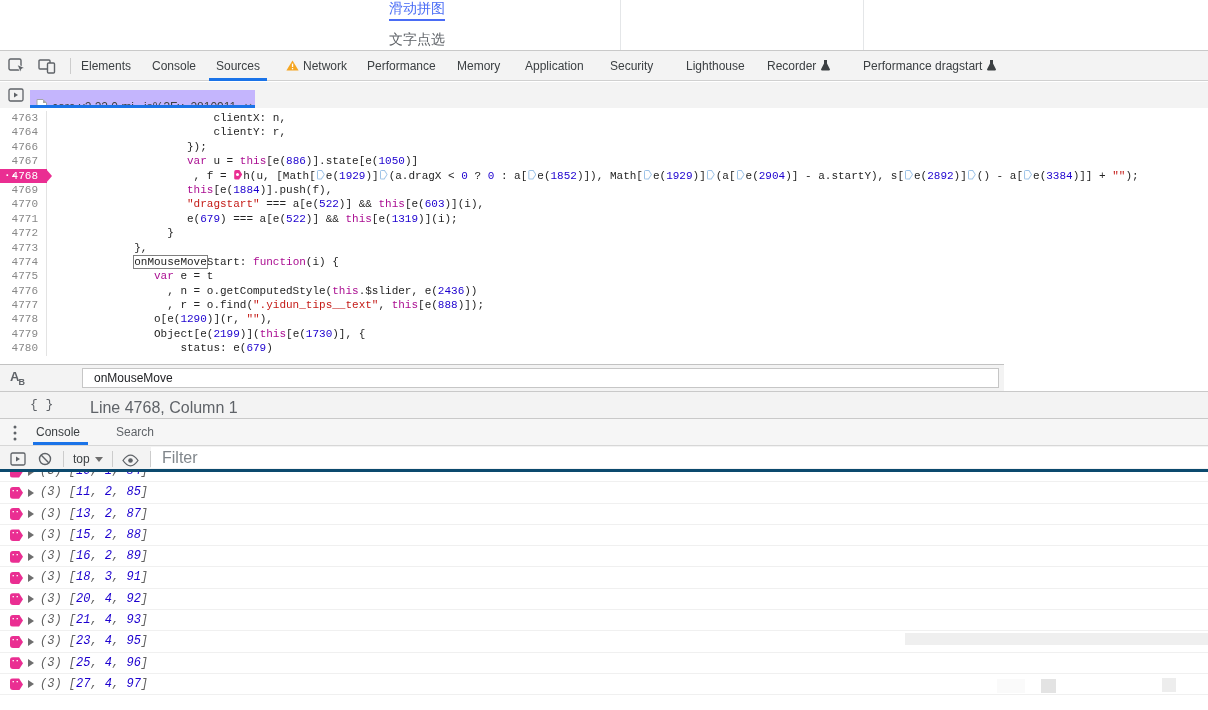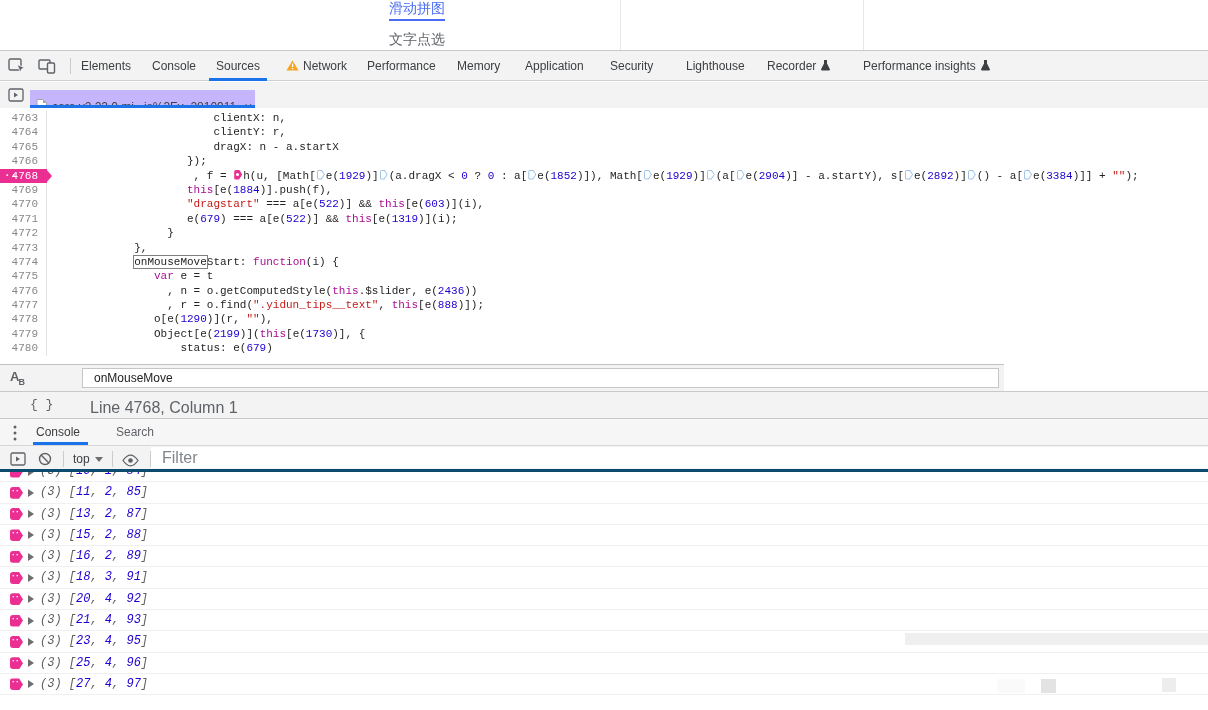--- a/index.html
+++ b/index.html
@@ -149,21 +149,21 @@
             <rect x="5.9" y="8" width="1.3" height="1.3" fill="#fff"></rect>
           </svg></span><span>Network</span></div>
       <div class="dt-tab" style="left: 367px;"><span>Performance</span></div>
       <div class="dt-tab" style="left: 457px;"><span>Memory</span></div>
       <div class="dt-tab" style="left: 525px;"><span>Application</span></div>
       <div class="dt-tab" style="left: 610px;"><span>Security</span></div>
       <div class="dt-tab" style="left: 686px;"><span>Lighthouse</span></div>
       <div class="dt-tab" style="left: 767px;"><span>Recorder</span><span><svg width="9" height="12" style="margin-left:5px;">
             <path d="M3 1h3v3.4l2.8 5.6a.9.9 0 0 1-.8 1.4H1a.9.9 0 0 1-.8-1.4L3 4.4z" fill="#3c4043"></path>
           </svg></span></div>
-      <div class="dt-tab" style="left: 863px;"><span>Performance insights</span><span><svg width="9" height="12" style="margin-left:5px;">
+      <div class="dt-tab" style="left: 863px;"><span>Performance dragstart</span><span><svg width="9" height="12" style="margin-left:5px;">
             <path d="M3 1h3v3.4l2.8 5.6a.9.9 0 0 1-.8 1.4H1a.9.9 0 0 1-.8-1.4L3 4.4z" fill="#3c4043"></path>
           </svg></span></div>
     </div>
 </div>
 
 <div id="file-bar">
   <span class="nav-toggle">
     <svg width="16" height="14">
         <rect x="1" y="1" width="14" height="12" rx="1.5" fill="none" stroke="#5f6368" stroke-width="1.3"></rect>
         <path d="M6 4.5l4 2.5-4 2.5z" fill="#5f6368"></path>
@@ -179,22 +179,22 @@
     </span>
     <span class="label">core.v2.22.0.mi...js%3Fv=2810911</span>
     <span class="close">×</span>
   </div>
   <div class="file-tab-underline"></div>
 </div>
 
 <div id="editor">
     <div class="code-row"><span class="gutter">4763</span><span class="code-text" style="padding-left: 166.4px;"><span class="tok-p">clientX: n,</span></span></div>
     <div class="code-row"><span class="gutter">4764</span><span class="code-text" style="padding-left: 166.4px; text-align: center;"><span class="tok-p">clientY: r,</span></span></div>
-    <div class="code-row"><span class="gutter">4765</span><span class="code-text" style="padding-left: 166.4px;"><span class="tok-p">dragX: n - a.startX</span></span></div>
     <div class="code-row"><span class="gutter">4766</span><span class="code-text" style="padding-left: 140px;"><span class="tok-p">});</span></span></div>
+    <div class="code-row"><span class="gutter">4767</span><span class="code-text" style="padding-left: 140px;"><span class="tok-k">var</span><span class="tok-p"> u = </span><span class="tok-k">this</span><span class="tok-p">[e(</span><span class="tok-n">886</span><span class="tok-p">)].state[e(</span><span class="tok-n">1050</span><span class="tok-p">)]</span></span></div>
     <div class="code-row"><span class="gutter bp">4768</span><span class="code-text" style="padding-left: 146.6px;"><span class="tok-p">, f = </span><span class="marker mf"></span><span class="tok-p">h(u, [Math[</span><span class="marker mh"><span class="inner"></span></span><span class="tok-p">e(</span><span class="tok-n">1929</span><span class="tok-p">)]</span><span class="marker mh"><span class="inner"></span></span><span class="tok-p">(a.dragX &lt; </span><span class="tok-n">0</span><span class="tok-p"> ? </span><span class="tok-n">0</span><span class="tok-p"> : a[</span><span class="marker mh"><span class="inner"></span></span><span class="tok-p">e(</span><span class="tok-n">1852</span><span class="tok-p">)]), Math[</span><span class="marker mh"><span class="inner"></span></span><span class="tok-p">e(</span><span class="tok-n">1929</span><span class="tok-p">)]</span><span class="marker mh"><span class="inner"></span></span><span class="tok-p">(a[</span><span class="marker mh"><span class="inner"></span></span><span class="tok-p">e(</span><span class="tok-n">2904</span><span class="tok-p">)] - a.startY), s[</span><span class="marker mh"><span class="inner"></span></span><span class="tok-p">e(</span><span class="tok-n">2892</span><span class="tok-p">)]</span><span class="marker mh"><span class="inner"></span></span><span class="tok-p">() - a[</span><span class="marker mh"><span class="inner"></span></span><span class="tok-p">e(</span><span class="tok-n">3384</span><span class="tok-p">)]] + </span><span class="tok-s">""</span><span class="tok-p">);</span></span></div>
     <div class="code-row"><span class="gutter">4769</span><span class="code-text" style="padding-left: 140px;"><span class="tok-k">this</span><span class="tok-p">[e(</span><span class="tok-n">1884</span><span class="tok-p">)].push(f),</span></span></div>
     <div class="code-row"><span class="gutter">4770</span><span class="code-text" style="padding-left: 140px;"><span class="tok-s">"dragstart"</span><span class="tok-p"> === a[e(</span><span class="tok-n">522</span><span class="tok-p">)] &amp;&amp; </span><span class="tok-k">this</span><span class="tok-p">[e(</span><span class="tok-n">603</span><span class="tok-p">)](i),</span></span></div>
     <div class="code-row"><span class="gutter">4771</span><span class="code-text" style="padding-left: 140px;"><span class="tok-p">e(</span><span class="tok-n">679</span><span class="tok-p">) === a[e(</span><span class="tok-n">522</span><span class="tok-p">)] &amp;&amp; </span><span class="tok-k">this</span><span class="tok-p">[e(</span><span class="tok-n">1319</span><span class="tok-p">)](i);</span></span></div>
     <div class="code-row"><span class="gutter">4772</span><span class="code-text" style="padding-left: 120.2px;"><span class="tok-p">}</span></span></div>
     <div class="code-row"><span class="gutter">4773</span><span class="code-text" style="padding-left: 87.2px;"><span class="tok-p">},</span></span></div>
     <div class="code-row"><span class="gutter">4774</span><span class="code-text" style="padding-left: 87.2px;"><span class="tok-box">onMouseMove</span><span class="tok-p">Start: </span><span class="tok-k">function</span><span class="tok-p">(i) {</span></span></div>
     <div class="code-row"><span class="gutter">4775</span><span class="code-text" style="padding-left: 107px;"><span class="tok-k">var</span><span class="tok-p"> e = t</span></span></div>
     <div class="code-row"><span class="gutter">4776</span><span class="code-text" style="padding-left: 120.2px;"><span class="tok-p">, n = o.getComputedStyle(</span><span class="tok-k">this</span><span class="tok-p">.$slider, e(</span><span class="tok-n">2436</span><span class="tok-p">))</span></span></div>
     <div class="code-row"><span class="gutter">4777</span><span class="code-text" style="padding-left: 120.2px;"><span class="tok-p">, r = o.find(</span><span class="tok-s">".yidun_tips__text"</span><span class="tok-p">, </span><span class="tok-k">this</span><span class="tok-p">[e(</span><span class="tok-n">888</span><span class="tok-p">)]);</span></span></div>

